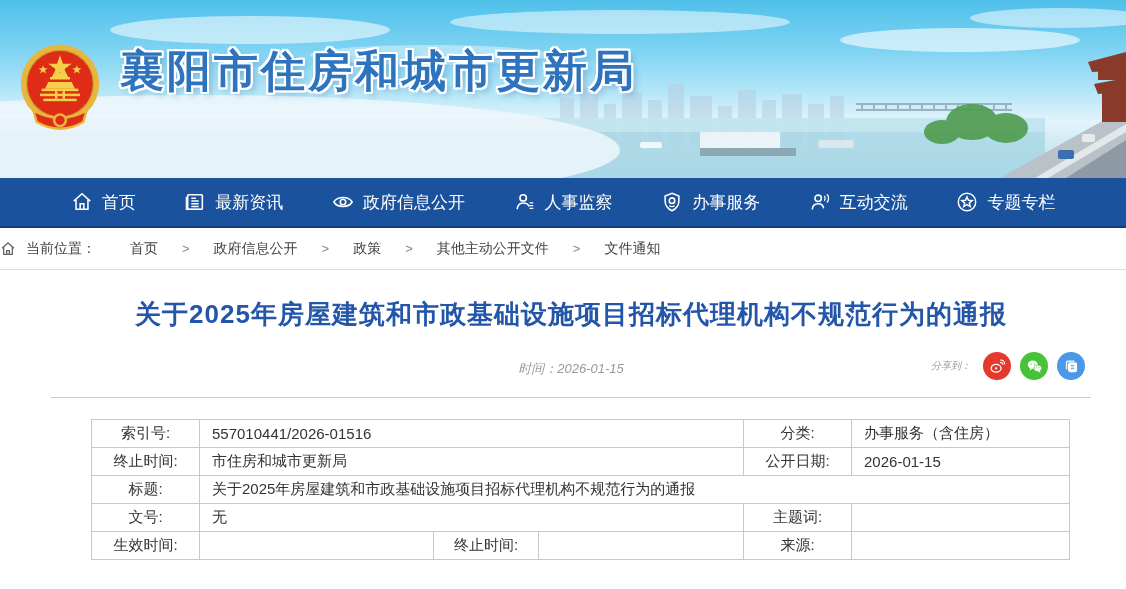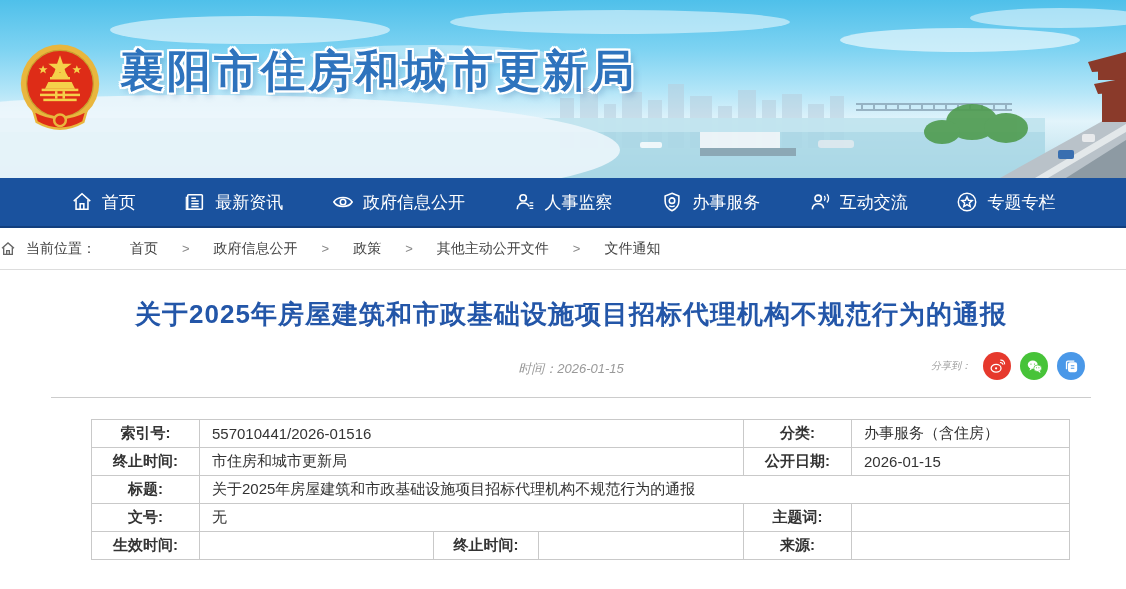--- a/index.html
+++ b/index.html
@@ -41,21 +41,21 @@
   .share-btn svg { width:17px; height:17px; }
   .share-weibo { background:#e6392d; }
   .share-wechat { background:#47c339; }
   .share-copy { background:#4a98e8; }
   .divider { height:1px; background:#ccc; margin:13px 35px 0 35px; }
 
   
   .meta-table-wrap { margin:21px 0 0 75px; }
   table.meta { border-collapse:collapse; table-layout:fixed; width:978px; }
   table.meta td { border:1px solid #c9c9c9; height:28px; font-size:15px; color:#333; padding:2px 12px; overflow:hidden; white-space:nowrap; }
-  td.lbl { font-weight:bold; text-align:center; padding:2px 4px; }
+  td.lbl { font-weight:normal; text-align:center; padding:2px 4px; }
 </style>
 </head>
 <body>
 
 <div class="page">
 
   <div class="banner">
     <svg class="banner-art" viewBox="0 0 1126 178" preserveAspectRatio="none">
 
       <ellipse cx="250" cy="30" rx="140" ry="14" fill="#ffffff" opacity="0.55"></ellipse>

